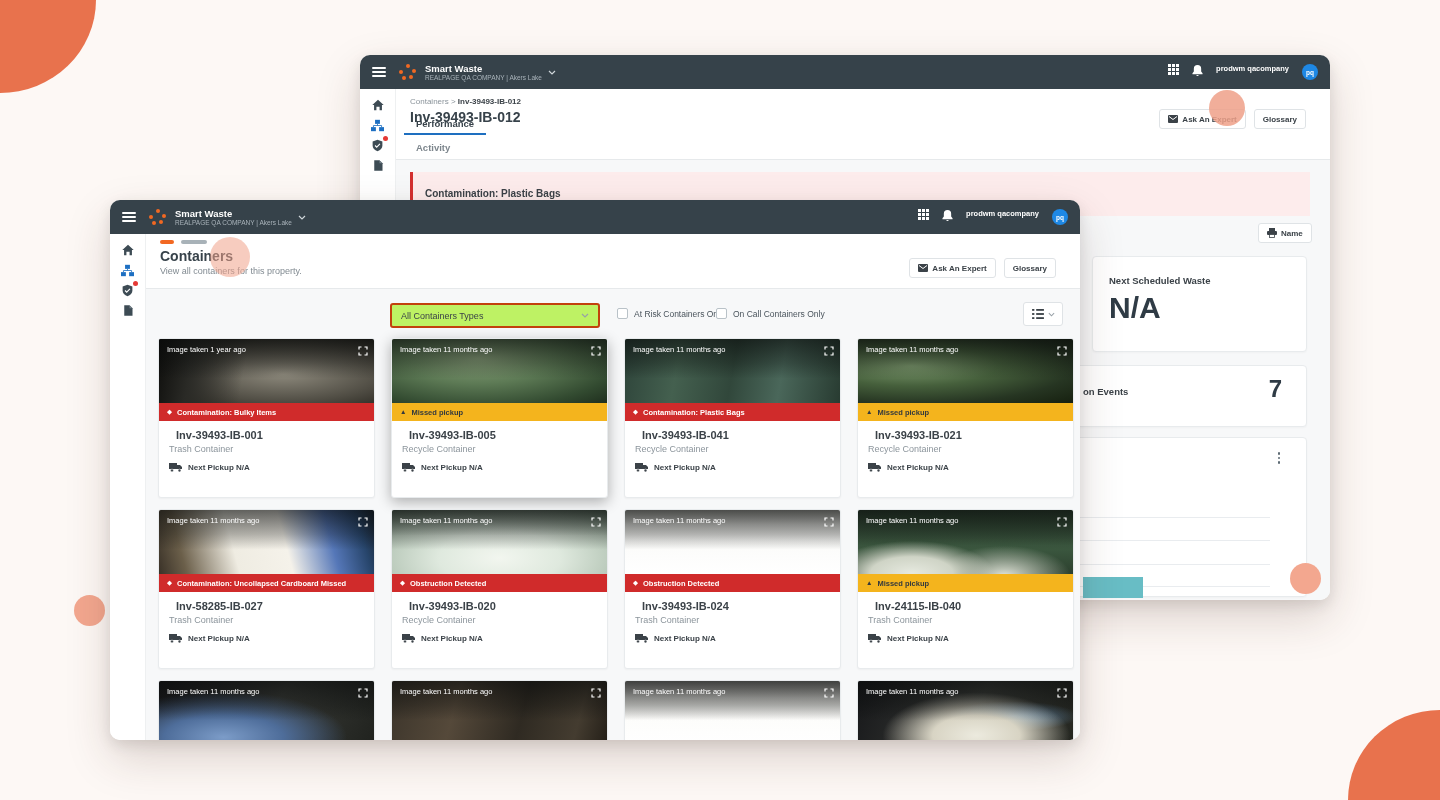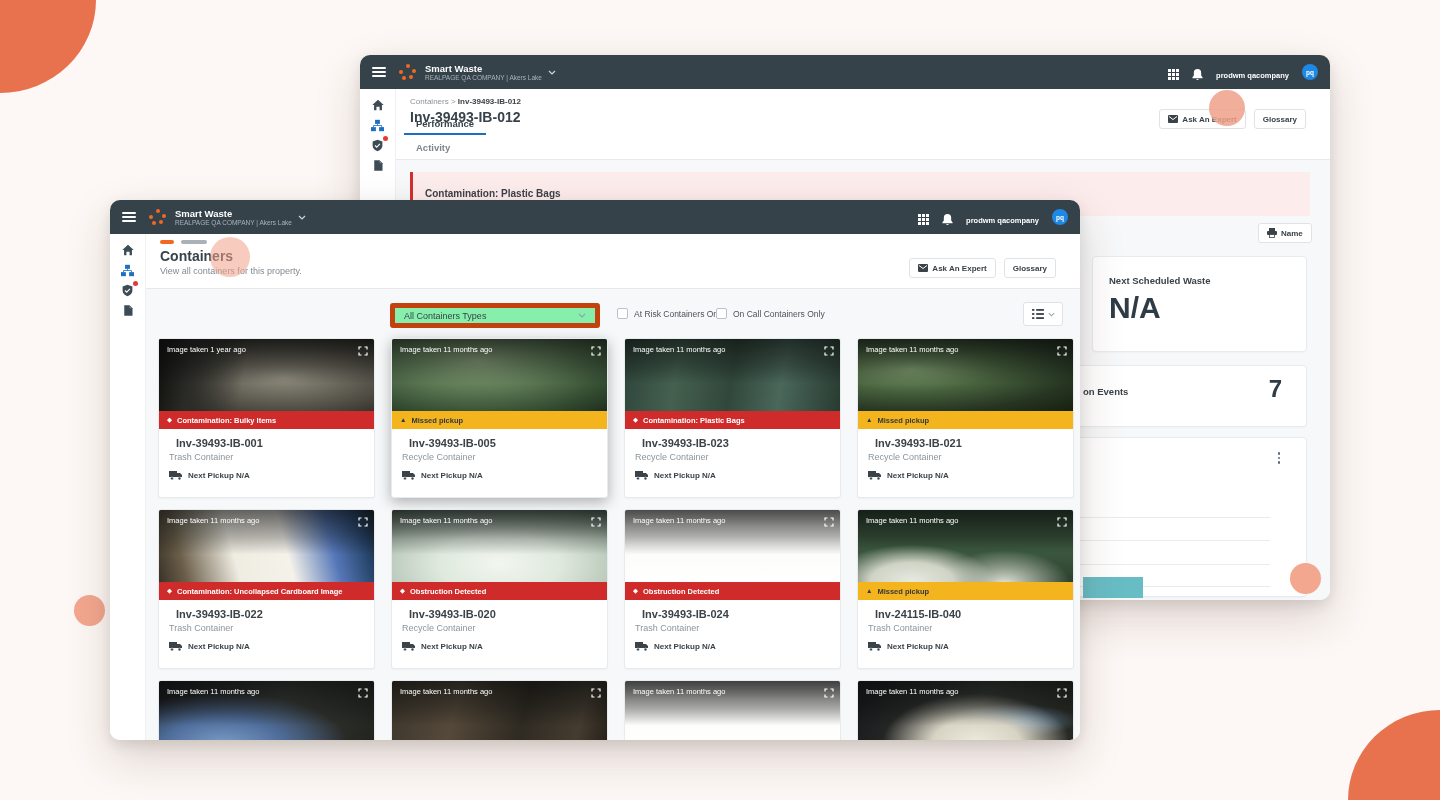--- a/index.html
+++ b/index.html
@@ -30,21 +30,21 @@
                background:none; border:none; cursor:pointer; margin-right:12px; }
   .hamburger span { display:block; height:1.6px; background:#fff; border-radius:1px; }
   .logo { position:relative; width:19px; height:19px; margin-right:8px; }
   .logo i { position:absolute; width:4px; height:4px; border-radius:50%; background:#f26822; }
   .logo .d1{ left:8px;  top:1px; }  .logo .d2{ left:1px;  top:7px; }
   .logo .d3{ left:14px; top:6px; }  .logo .d4{ left:4px;  top:13px; }
   .logo .d5{ left:11px; top:12px; }
   .app-name { font-size:9.5px; font-weight:bold; color:#fff; line-height:11px; }
   .app-org  { font-size:6.5px; color:#a9b3ba; line-height:8px; white-space:nowrap; }
   .org-chev { margin-left:6px; background:none; border:none; cursor:pointer; display:flex; }
-  .topbar-right { margin-left:auto; display:flex; align-items:flex-end; gap:13px; }
+  .topbar-right { margin-left:auto; display:flex; align-items:flex-start; gap:13px; }
   .icon-btn { background:none; border:none; cursor:pointer; display:flex; align-items:center; }
   .user-name { font-size:7.5px; font-weight:bold; color:#fff; }
   .avatar { width:16px; height:16px; border-radius:50%; background:#1e88e5; color:#fff;
             font-size:6.5px; font-weight:bold; display:flex; align-items:center; justify-content:center; }
 
   
   .sidebar { position:absolute; left:0; top:34px; bottom:0; width:36px; background:#fff;
              border-right:1px solid #eef0f1; display:flex; flex-direction:column; align-items:center;
              padding-top:8px; gap:4px; z-index:3; }
   .side-btn { width:26px; height:16px; background:none; border:none; cursor:pointer;
@@ -95,38 +95,38 @@
   .pill-gray   { left:35px; width:26px; background:#a8b2b8; }
   .fw-title { position:absolute; left:14px; top:14px; font-size:14px; font-weight:bold; color:#37424a; }
   .fw-subtitle { position:absolute; left:14px; top:32px; font-size:9px; color:#828b92; }
   .fw-buttons { position:absolute; right:24px; top:24px; display:flex; gap:8px; }
 
   .fw-body { position:absolute; left:36px; top:89px; width:934px; height:451px; background:#f7f8f9; }
   .search-box { position:absolute; left:9px; top:14px; width:222px; height:25px; background:#fff;
                 border:1px solid #dfe3e6; border-radius:3px; display:flex; align-items:center; padding:0 8px; gap:6px; }
   .search-box input { border:none; outline:none; flex:1; font-size:9px; color:#3b4248; font-family:inherit; background:transparent; }
   .search-box input::placeholder { color:#9aa2a8; }
-  .type-select { position:absolute; left:244px; top:14px; width:210px; height:25px; background:#86efac;
-                 border:5px solid #c2410c; border-radius:3px; display:flex; align-items:center;
+  .type-select { position:absolute; left:244px; top:14px; width:210px; height:25px; background:#bef264;
+                 border:2px solid #c2410c; border-radius:3px; display:flex; align-items:center;
                  padding:0 9px; cursor:pointer; }
   .type-select span { font-size:9px; color:#3b4248; flex:1; text-align:left; }
   .checkbox-row { position:absolute; top:19px; display:flex; align-items:center; gap:6px; cursor:pointer; }
   .cb1 { left:471px; } .cb2 { left:570px; }
   .cb-box { width:11px; height:11px; border:1px solid #b9c2c8; border-radius:2px; background:#fff; }
   .cb-label { font-size:8.5px; color:#4a545c; }
   .view-btn { position:absolute; left:877px; top:13px; width:40px; height:24px; background:#fff;
               border:1px solid #dfe3e6; border-radius:3px; cursor:pointer;
               display:flex; align-items:center; justify-content:center; gap:4px; }
 
   .grid { position:absolute; left:12px; top:49px; width:916px;
           display:grid; grid-template-columns:repeat(4,217px); column-gap:16px; row-gap:11px; }
   .card { height:160px; background:#fff; border:1px solid #e8ebed; border-radius:3px; overflow:hidden;
           position:relative; cursor:pointer; box-shadow:0 1px 2px rgba(0,0,0,0.04); }
   .card.hovered { box-shadow:0 4px 14px rgba(0,0,0,0.30); }
-  .card-img { position:relative; height:72px; overflow:hidden; }
+  .card-img { position:relative; height:64px; overflow:hidden; }
   .card-img::before { content:""; position:absolute; inset:0; z-index:1;
       background:linear-gradient(180deg, rgba(8,10,10,0.62), rgba(8,10,10,0.28) 38%, rgba(0,0,0,0) 62%); }
   .card-caption { position:absolute; left:8px; top:6px; font-size:7.5px; color:#fff; z-index:2; }
   .expand-btn { position:absolute; right:6px; top:5px; background:none; border:none; cursor:pointer; z-index:2; }
   .card-banner { height:18px; display:flex; align-items:center; padding:8px 8px; gap:5px; }
   .card-banner.contamination, .card-banner.obstruction { background:#d02b2b; }
   .card-banner.contamination .banner-label, .card-banner.obstruction .banner-label,
   .card-banner.contamination .banner-icon, .card-banner.obstruction .banner-icon { color:#fff; }
   .card-banner.missed { background:#f4b41d; }
   .card-banner.missed .banner-label, .card-banner.missed .banner-icon { color:#33393e; }
@@ -496,21 +496,21 @@
         <svg width="10" height="10" viewBox="0 0 10 10" stroke="#fff" stroke-width="1.2" fill="none">
                   <path d="M3.5 1H1v2.5M6.5 1H9v2.5M9 6.5V9H6.5M3.5 9H1V6.5"></path>
                 </svg>
       </button>
     </div>
     <div class="card-banner contamination">
       <span class="banner-icon">◆</span>
       <span class="banner-label">Contamination: Plastic Bags</span>
     </div>
     <div class="card-info">
-      <div class="card-id">Inv-39493-IB-023</div>
+      <div class="card-id">Inv-39493-IB-041</div>
       <div class="card-type">Recycle Container</div>
       <div class="card-pickup">
         <svg width="14" height="10" viewBox="0 0 14 10">
                   <path d="M0 1h8v6H0z" fill="#3b4248"></path>
                   <path d="M8 3h3l2 2v2H8z" fill="#3b4248"></path>
                   <circle cx="3" cy="8.5" r="1.4" fill="#3b4248" stroke="#fff" stroke-width="0.5"></circle>
                   <circle cx="10.5" cy="8.5" r="1.4" fill="#3b4248" stroke="#fff" stroke-width="0.5"></circle>
                 </svg>
         <span class="card-pickup-label">Next Pickup N/A</span>
       </div>
@@ -549,24 +549,24 @@
     <div class="card-img img-5">
       <span class="card-caption">Image taken 11 months ago</span>
       <button class="expand-btn">
         <svg width="10" height="10" viewBox="0 0 10 10" stroke="#fff" stroke-width="1.2" fill="none">
                   <path d="M3.5 1H1v2.5M6.5 1H9v2.5M9 6.5V9H6.5M3.5 9H1V6.5"></path>
                 </svg>
       </button>
     </div>
     <div class="card-banner contamination">
       <span class="banner-icon">◆</span>
-      <span class="banner-label">Contamination: Uncollapsed Cardboard Image</span>
+      <span class="banner-label">Contamination: Uncollapsed Cardboard Missed</span>
     </div>
     <div class="card-info">
-      <div class="card-id">Inv-39493-IB-022</div>
+      <div class="card-id">Inv-58285-IB-027</div>
       <div class="card-type">Trash Container</div>
       <div class="card-pickup">
         <svg width="14" height="10" viewBox="0 0 14 10">
                   <path d="M0 1h8v6H0z" fill="#3b4248"></path>
                   <path d="M8 3h3l2 2v2H8z" fill="#3b4248"></path>
                   <circle cx="3" cy="8.5" r="1.4" fill="#3b4248" stroke="#fff" stroke-width="0.5"></circle>
                   <circle cx="10.5" cy="8.5" r="1.4" fill="#3b4248" stroke="#fff" stroke-width="0.5"></circle>
                 </svg>
         <span class="card-pickup-label">Next Pickup N/A</span>
       </div>

